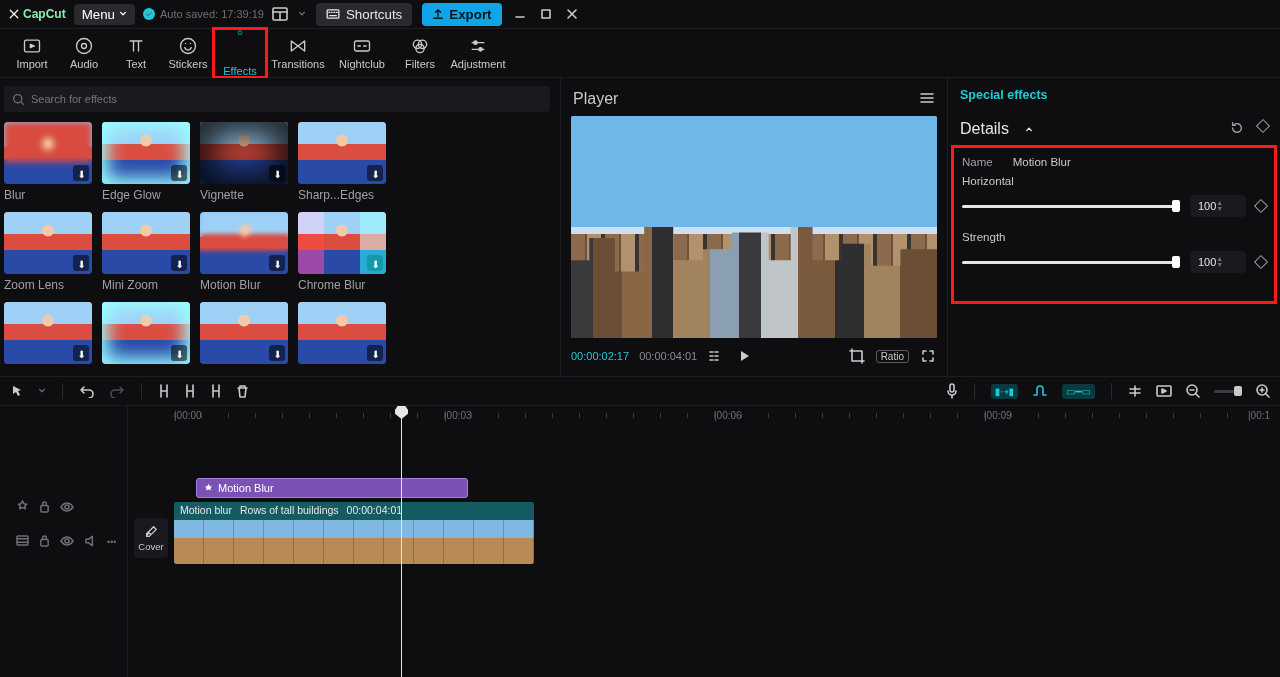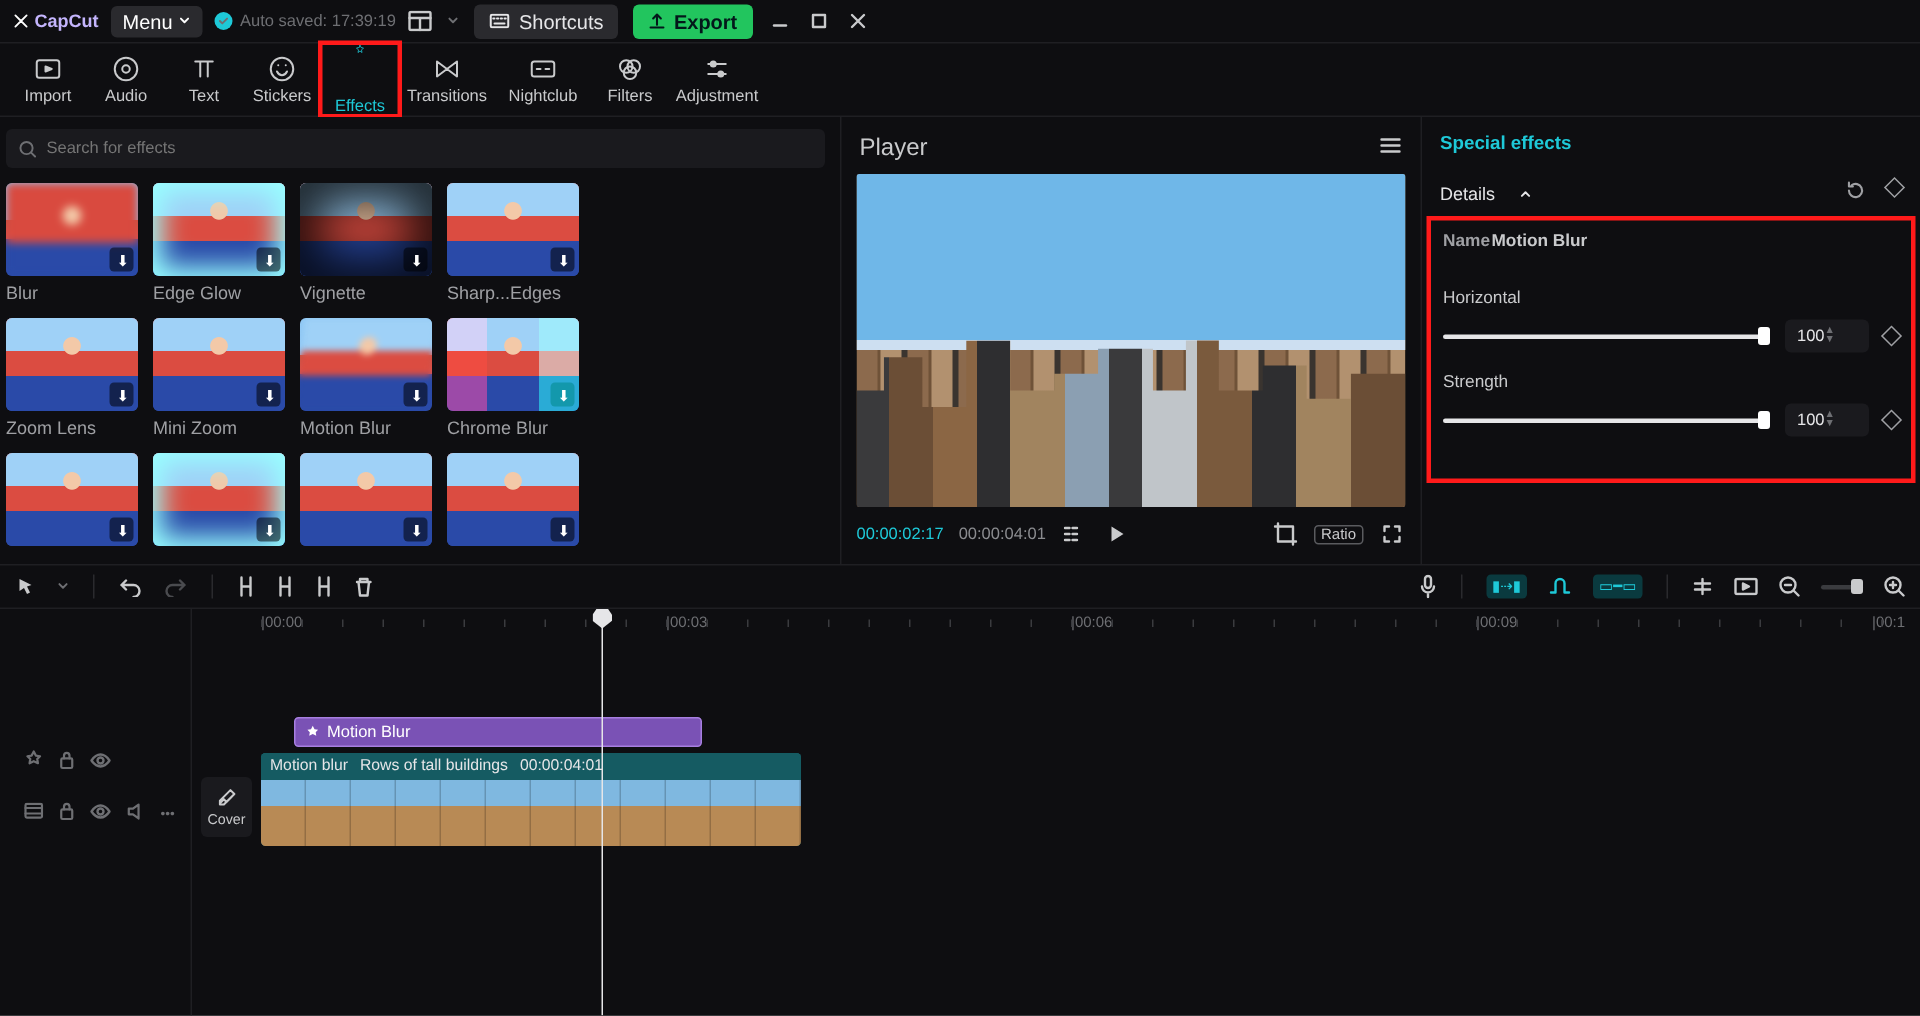--- a/index.html
+++ b/index.html
@@ -1,29 +1,29 @@
 <!DOCTYPE html>
 <html><head>
 <meta charset="utf-8">
 <style>
 * { margin: 0; padding: 0; box-sizing: border-box; font-family: -apple-system, "Segoe UI", Arial, sans-serif; }
 body { background: #0e0e11; color: #c9cacc; width: 1280px; height: 677px; overflow: hidden; font-size: 12px; }
 
 
 .titlebar { height: 28px; background: #0e0e11; display: flex; align-items: center; padding: 0 8px; gap: 8px; }
-.logo { font-weight: 700; color: #c4b5fd; font-size: 12px; display:flex; align-items:center; gap:3px;}
+.logo { font-weight: 700; color: #86efac; font-size: 12px; display:flex; align-items:center; gap:3px;}
 .logo svg { width:12px; height:12px;}
 .menu-btn { background: #2a2a2e; color: #fff; border: none; padding: 3px 8px; border-radius: 4px; display: flex; align-items: center; gap: 4px; cursor:pointer;}
 .autosave { color: #6e6f73; font-size: 11px; display:flex; align-items:center; gap:5px;}
 .autosave-dot { width:12px; height:12px; border-radius:50%; background:#1ec9d8; display:inline-flex;align-items:center;justify-content:center;}
 .title-center { flex: 1; text-align: center; color: #e6e6e8; font-size: 12px; }
 .title-right { display: flex; align-items: center; gap: 10px; }
 .win-btn { color:#c9cacc; width:16px; display:flex; justify-content:center;}
 .shortcuts-btn { background:#2a2a2e; color:#e6e6e8; border:none; padding:4px 10px; border-radius:4px; display:flex; align-items:center; gap:6px;}
-.export-btn { background:#22c55e; color:#03171a; border:none; padding:4px 10px; border-radius:4px; font-weight:600; display:flex; align-items:center; gap:5px;}
+.export-btn { background:#0ea5e9; color:#03171a; border:none; padding:4px 10px; border-radius:4px; font-weight:600; display:flex; align-items:center; gap:5px;}
 
 
 .main-tabs { height: 50px; background: #0e0e11; border-top:1px solid #1f1f23; border-bottom:1px solid #1f1f23; display:flex; align-items:stretch; padding:0 6px;}
 .main-tab { width: 52px; display:flex; flex-direction:column; align-items:center; justify-content:center; gap:2px; color:#c9cacc; cursor:pointer; font-size:11px;}
 .main-tab.wide { width: 64px;}
 .main-tab.active { color:#1ec9d8;gap:28px; }
 .main-tab svg { width:20px; height:20px;}
 .red-box { outline: 3px solid #ff1a1a; outline-offset:-1px;}
 
 
@@ -71,24 +71,24 @@
 .time-cur { color:#1ec9d8; font-size:11px;}
 .time-dur { color:#8a8b8f; font-size:11px;}
 .player-ctrl .spacer { flex:1;}
 .pc-btn { color:#c9cacc; display:flex; align-items:center; justify-content:center; width:18px;}
 .ratio-pill { border:1px solid #5a5b5f; border-radius:3px; padding:0 4px; font-size:10px; color:#c9cacc;}
 
 
 .inspector { width: 332px; background:#0e0e11; padding:10px 12px;}
 .insp-title { color:#1ec9d8; font-size:12.5px; font-weight:600; margin-bottom:18px;}
 .insp-detail-row { display:flex; align-items:center; justify-content:space-between; margin-bottom:10px;}
-.insp-detail-row .lbl { color:#e6e6e8; font-size:12px; display:flex; align-items:center; gap:16px;}
+.insp-detail-row .lbl { color:#e6e6e8; font-size:16px; display:flex; align-items:center; gap:16px;}
 .insp-icons { display:flex; gap:14px; color:#9fa0a4;}
 .insp-red { outline:3px solid #ff1a1a; padding:8px 6px 14px; margin:0 -6px;}
-.insp-name-row { display:flex; gap:1px; font-size:11.5px; margin-bottom:26px; padding:0 2px;font-weight:bold;}
+.insp-name-row { display:flex; gap:20px; font-size:11.5px; margin-bottom:7px; padding:0 2px;}
 .insp-name-row .k { color:#9fa0a4;}
 .param { margin-bottom:14px; padding:0 2px;}
 .param-lbl { font-size:11.5px; color:#c9cacc; margin-bottom:8px;}
 .param-row { display:flex; align-items:center; gap:10px;}
 .slider { flex:1; height:3px; background:#e6e6e8; border-radius:2px; position:relative;}
 .slider-knob { position:absolute; right:0; top:-4.5px; width:8px; height:12px; background:#fff; border-radius:2px;}
 .numbox { width:56px; height:22px; background:#1a1a1e; border-radius:4px; display:flex; align-items:center; padding:0 2px 0 8px; color:#e6e6e8; font-size:11px;}
 .numbox .spin { display:flex; flex-direction:column; line-height:6px; color:#6e6f73; font-size:7px;}
 .diamond { width:10px; height:10px; border:1.5px solid #9fa0a4; transform:rotate(45deg);}
 

